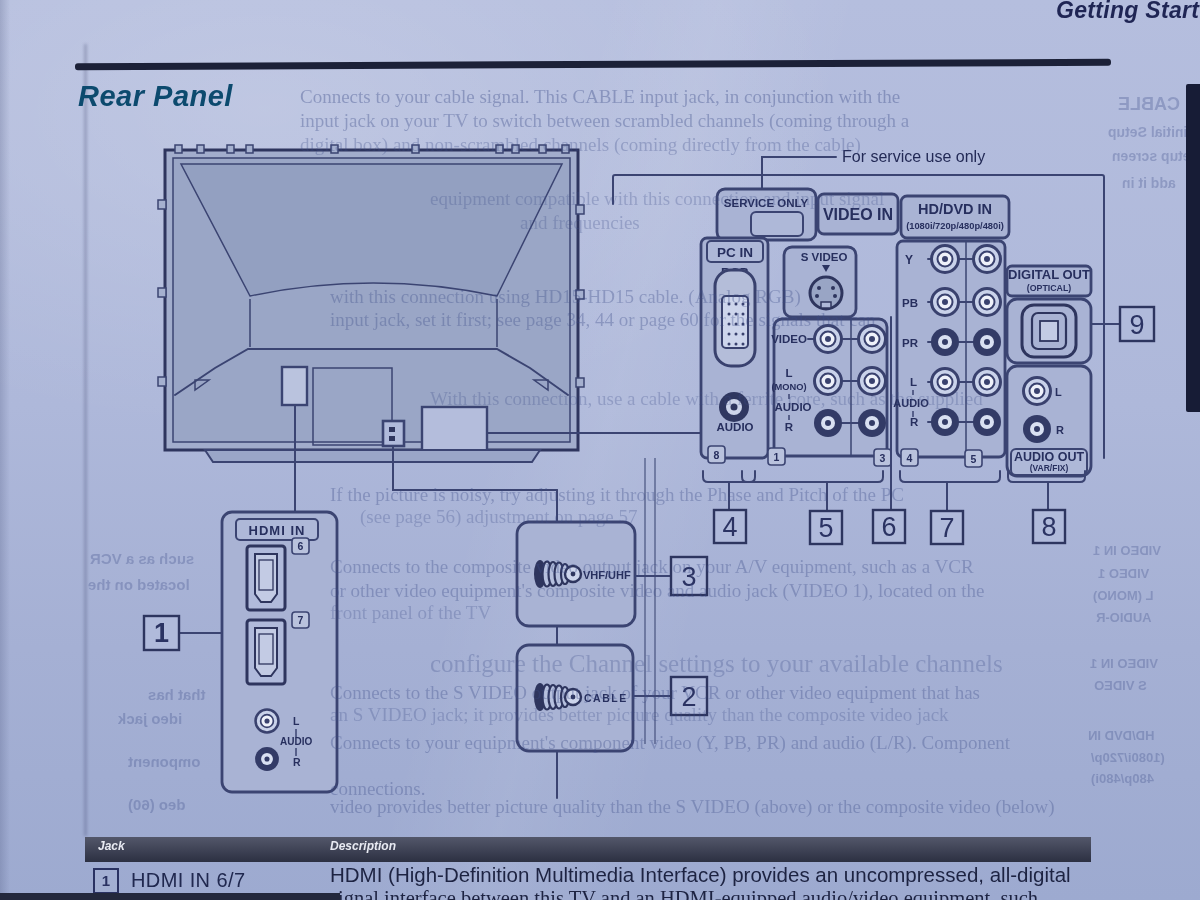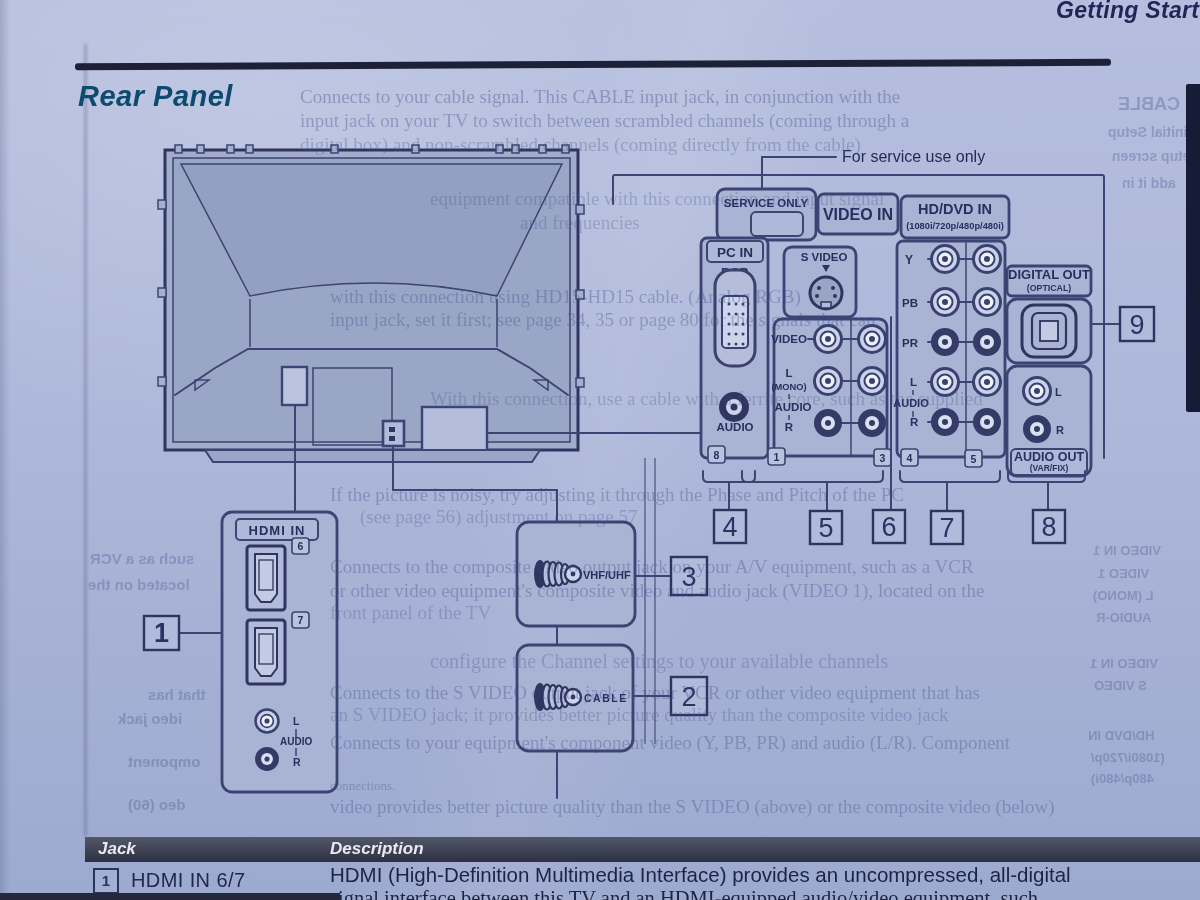--- a/index.html
+++ b/index.html
@@ -19,23 +19,23 @@
     font-size:23px;color:#1f2554;white-space:nowrap;letter-spacing:.3px;}
   .title{position:absolute;left:78px;top:80px;z-index:4;font-style:italic;font-weight:bold;
     font-size:29px;color:#0c4a6e;letter-spacing:.5px;}
   .sidetab{position:absolute;left:1186px;top:84px;width:14px;height:328px;z-index:4;
     background:#171c36;border-radius:2px 0 0 2px;}
   svg.diag{position:absolute;left:0;top:0;z-index:2;}
   .ghostlayer{position:absolute;inset:0;z-index:3;pointer-events:none;}
   .gl{position:absolute;font-family:"Liberation Serif",serif;color:#3c4c88;opacity:.28;
     filter:blur(.7px);white-space:nowrap;}
   .gm{transform:scaleX(-1);font-family:"Liberation Sans",sans-serif;font-weight:bold;opacity:.30;}
-  .thead{position:absolute;left:85px;top:837px;width:1115px;height:25px;z-index:4;
+  .thead{position:absolute;left:85px;top:837px;width:1006px;height:25px;z-index:4;
     background:linear-gradient(180deg,#53576a,#2c3042);color:#e8eaf2;
-    font-style:italic;font-weight:bold;font-size:17px;}
+    font-style:italic;font-weight:bold;font-size:12px;}
   .thead .h-jack{position:absolute;left:13px;top:2px;}
   .thead .h-desc{position:absolute;left:245px;top:2px;}
   .rownum{position:absolute;left:93px;top:868px;width:22px;height:22px;z-index:4;
     border:2.5px solid #2a3262;color:#2a3262;font-weight:bold;font-size:15px;
     text-align:center;line-height:22px;background:rgba(255,255,255,.06);}
   .rowjack{position:absolute;left:131px;top:869px;z-index:4;font-size:20px;
     letter-spacing:.4px;color:#20284f;}
   .rowdesc1{position:absolute;left:330px;top:863px;z-index:4;font-family:Liberation Sans, sans-serif;
     font-size:20.5px;color:#1d2342;white-space:nowrap;}
   .rowdesc2{position:absolute;left:330px;top:887px;z-index:4;font-family:"Liberation Serif",serif;
@@ -372,33 +372,33 @@
     </g>
   </svg>
 
   <div class="ghostlayer">
       <div class="gl" style="left: 300px; top: 86px; font-size: 19px; opacity: 0.38;">Connects to your cable signal. This CABLE input jack, in conjunction with the</div>
       <div class="gl" style="left: 300px; top: 110px; font-size: 19px; opacity: 0.36;">input jack on your TV to switch between scrambled channels (coming through a</div>
       <div class="gl" style="left: 300px; top: 134px; font-size: 19px; opacity: 0.3;">digital box) and non-scrambled channels (coming directly from the cable)</div>
       <div class="gl" style="left: 430px; top: 188px; font-size: 19px;">equipment compatible with this connection and input signal</div>
       <div class="gl" style="left: 520px; top: 212px; font-size: 19px;">and frequencies</div>
       <div class="gl" style="left: 330px; top: 286px; font-size: 19px; opacity: 0.34;">with this connection using HD15-HD15 cable. (Analog RGB)</div>
-      <div class="gl" style="left: 330px; top: 309px; font-size: 19px; opacity: 0.34;">input jack, set it first; see page 34, 35 or page 80 for the signals that can</div>
+      <div class="gl" style="left: 330px; top: 309px; font-size: 19px; opacity: 0.34;">input jack, set it first; see page 34, 44 or page 60 for the signals that can</div>
       <div class="gl" style="left: 430px; top: 388px; font-size: 19px;">With this connection, use a cable with a ferrite core, such as the supplied</div>
       <div class="gl" style="left: 330px; top: 484px; font-size: 19px; opacity: 0.34;">If the picture is noisy, try adjusting it through the Phase and Pitch of the PC</div>
       <div class="gl" style="left: 360px; top: 506px; font-size: 19px;">(see page 56) adjustment on page 57</div>
       <div class="gl" style="left: 330px; top: 556px; font-size: 19px; opacity: 0.34;">Connects to the composite video output jack on your A/V equipment, such as a VCR</div>
       <div class="gl" style="left: 330px; top: 580px; font-size: 19px; opacity: 0.34;">or other video equipment's composite video and audio jack (VIDEO 1), located on the</div>
       <div class="gl" style="left: 330px; top: 602px; font-size: 19px;">front panel of the TV</div>
-      <div class="gl" style="left: 430px; top: 650px; font-size: 20px;">configure the Channel settings to your available channels</div>
+      <div class="gl" style="left: 430px; top: 650px; font-size: 25px;">configure the Channel settings to your available channels</div>
       <div class="gl" style="left: 330px; top: 682px; font-size: 19px; opacity: 0.34;">Connects to the S VIDEO output jack of your VCR or other video equipment that has</div>
       <div class="gl" style="left: 330px; top: 704px; font-size: 19px;">an S VIDEO jack; it provides better picture quality than the composite video jack</div>
       <div class="gl" style="left: 330px; top: 732px; font-size: 19px; opacity: 0.34;">Connects to your equipment's component video (Y, PB, PR) and audio (L/R). Component</div>
       <div class="gl" style="left: 330px; top: 754px; font-size: 19px; opacity: 0.34; margin-top: 42px;">video provides better picture quality than the S VIDEO (above) or the composite video (below)</div>
-      <div class="gl" style="left: 330px; top: 778px; font-size: 13px; opacity: 0.34;">connections.</div>
+      <div class="gl" style="left: 330px; top: 778px; font-size: 19px; opacity: 0.34;">connections.</div>
       <div class="gl gm" style="left: 1093px; top: 543px; font-size: 13px;">VIDEO IN 1</div>
       <div class="gl gm" style="left: 1098px; top: 566px; font-size: 13px;">VIDEO 1</div>
       <div class="gl gm" style="left: 1093px; top: 588px; font-size: 13px;">L (MONO)</div>
       <div class="gl gm" style="left: 1096px; top: 610px; font-size: 13px;">AUDIO-R</div>
       <div class="gl gm" style="left: 1090px; top: 656px; font-size: 13px;">VIDEO IN 1</div>
       <div class="gl gm" style="left: 1094px; top: 678px; font-size: 13px;">S VIDEO</div>
       <div class="gl gm" style="left: 1088px; top: 728px; font-size: 13px;">HD/DVD IN</div>
       <div class="gl gm" style="left: 1091px; top: 750px; font-size: 13px;">(1080i/720p/</div>
       <div class="gl gm" style="left: 1091px; top: 771px; font-size: 13px;">480p/480i)</div>
       <div class="gl gm" style="left: 1118px; top: 94px; font-size: 18px;">CABLE</div>

